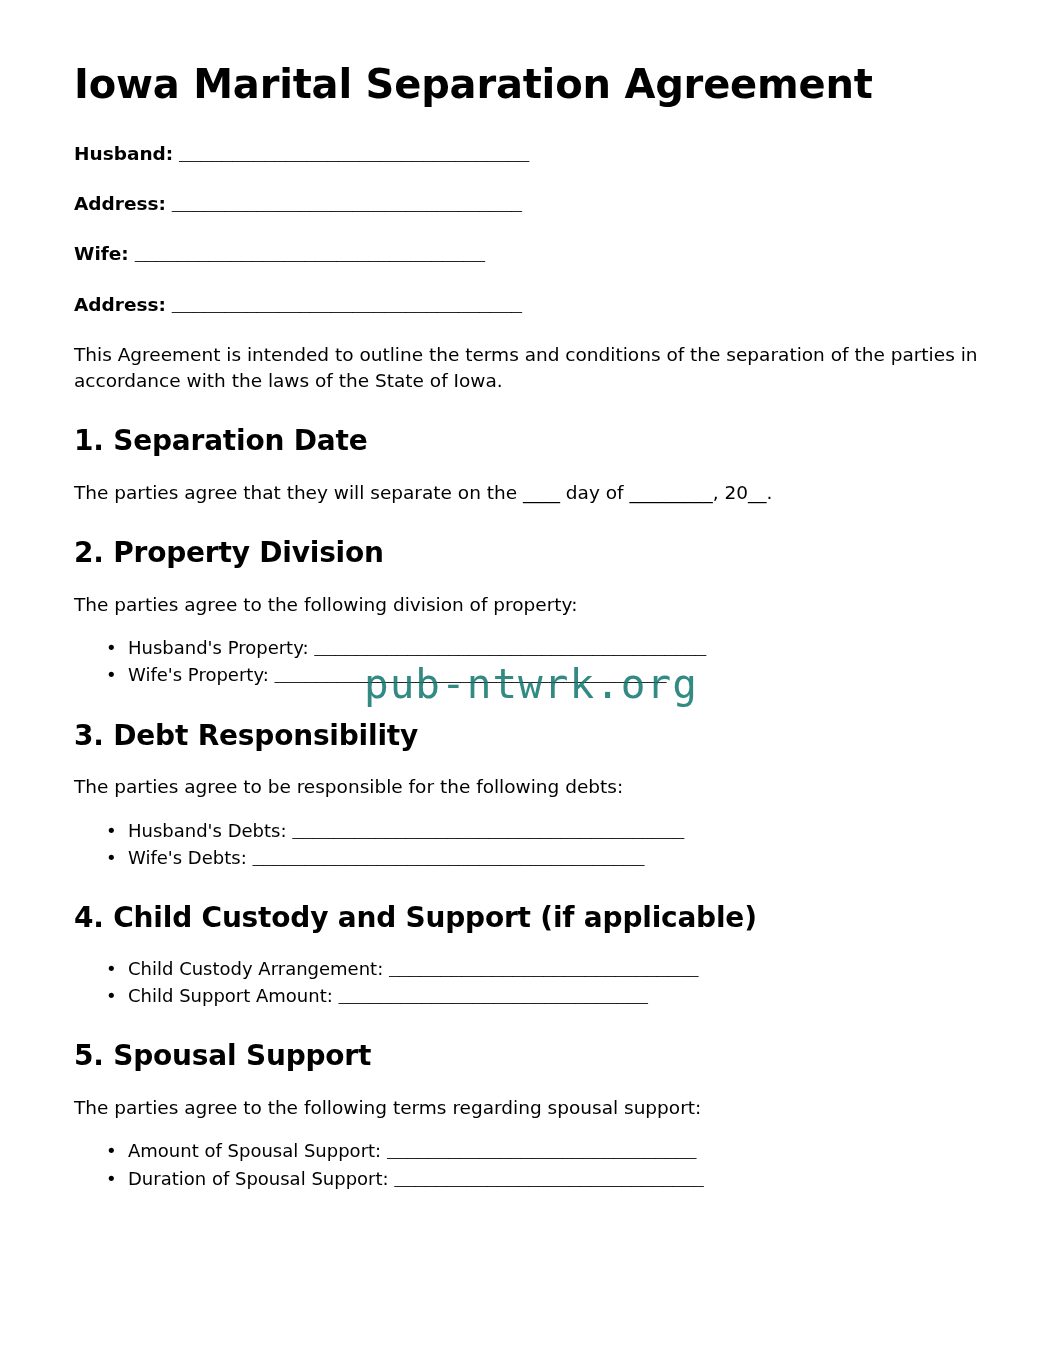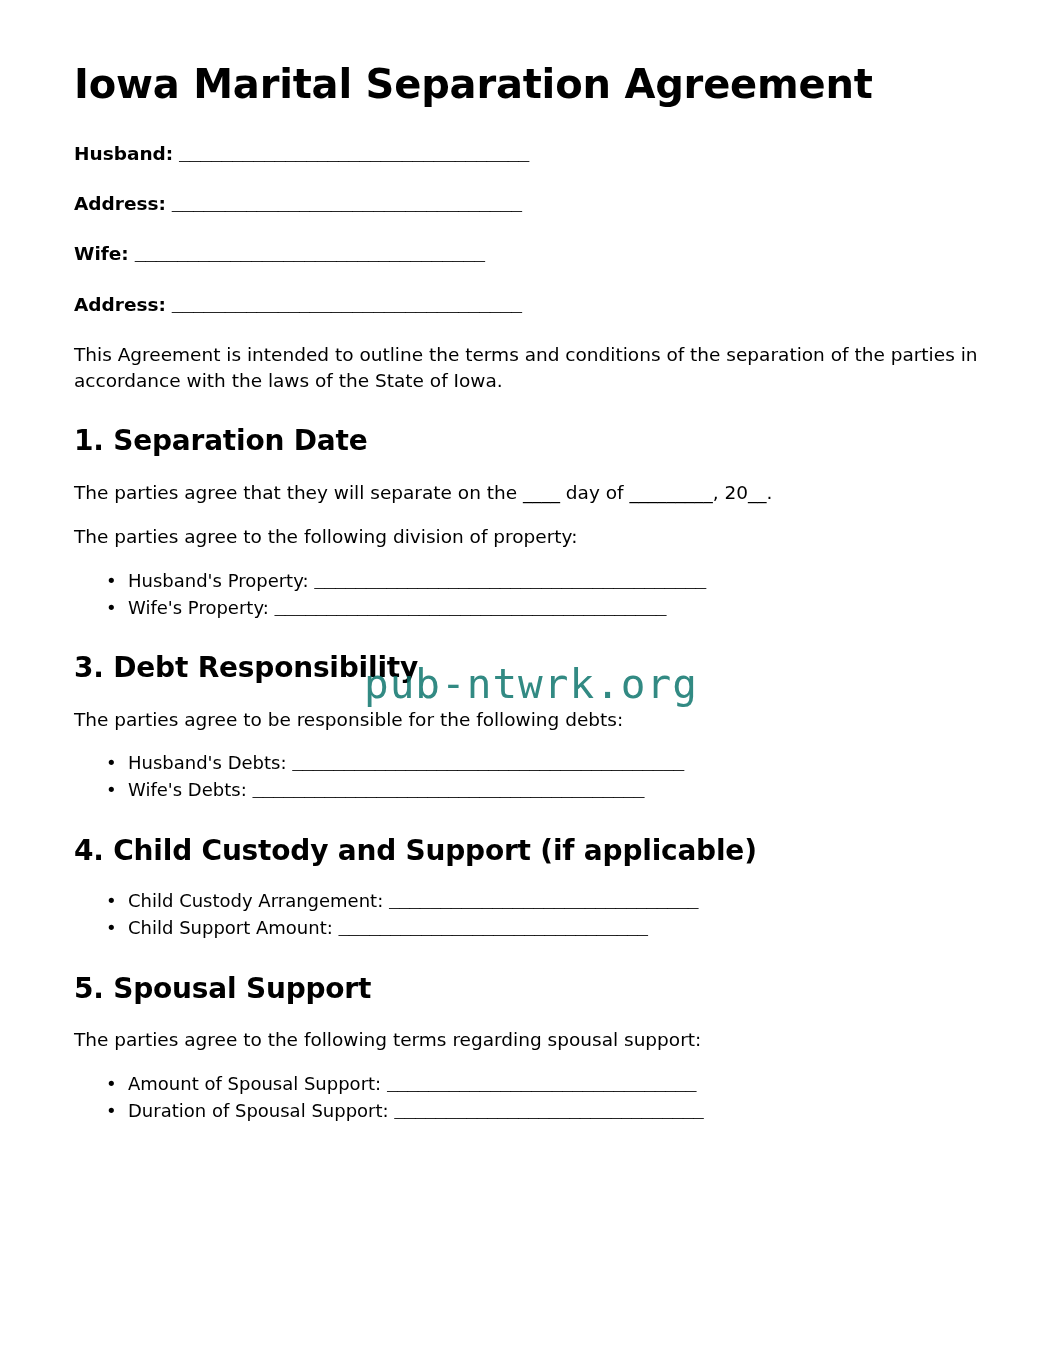--- a/index.html
+++ b/index.html
@@ -123,20 +123,21 @@
       <span class="lbl">Address:</span>
       <span class="blank">_________________________________</span>
     </div>
   </div>
 
   <p class="body-text">This Agreement is intended to outline the terms and conditions of the separation of the parties in accordance with the laws of the State of Iowa.</p>
 
   <h2 class="section-heading">1. Separation Date</h2>
   <p class="body-text">The parties agree that they will separate on the ____ day of _________, 20__.</p>
 
+  <h2 class="section-heading">2. Property Division</h2>
   <p class="body-text">The parties agree to the following division of property:</p>
   <ul class="blank-list">
     <li>
       <span class="bullet">•</span>
       <span>Husband's Property:</span>
       <span class="blank">______________________________________</span>
     </li>
     <li>
       <span class="bullet">•</span>
       <span>Wife's Property:</span>

